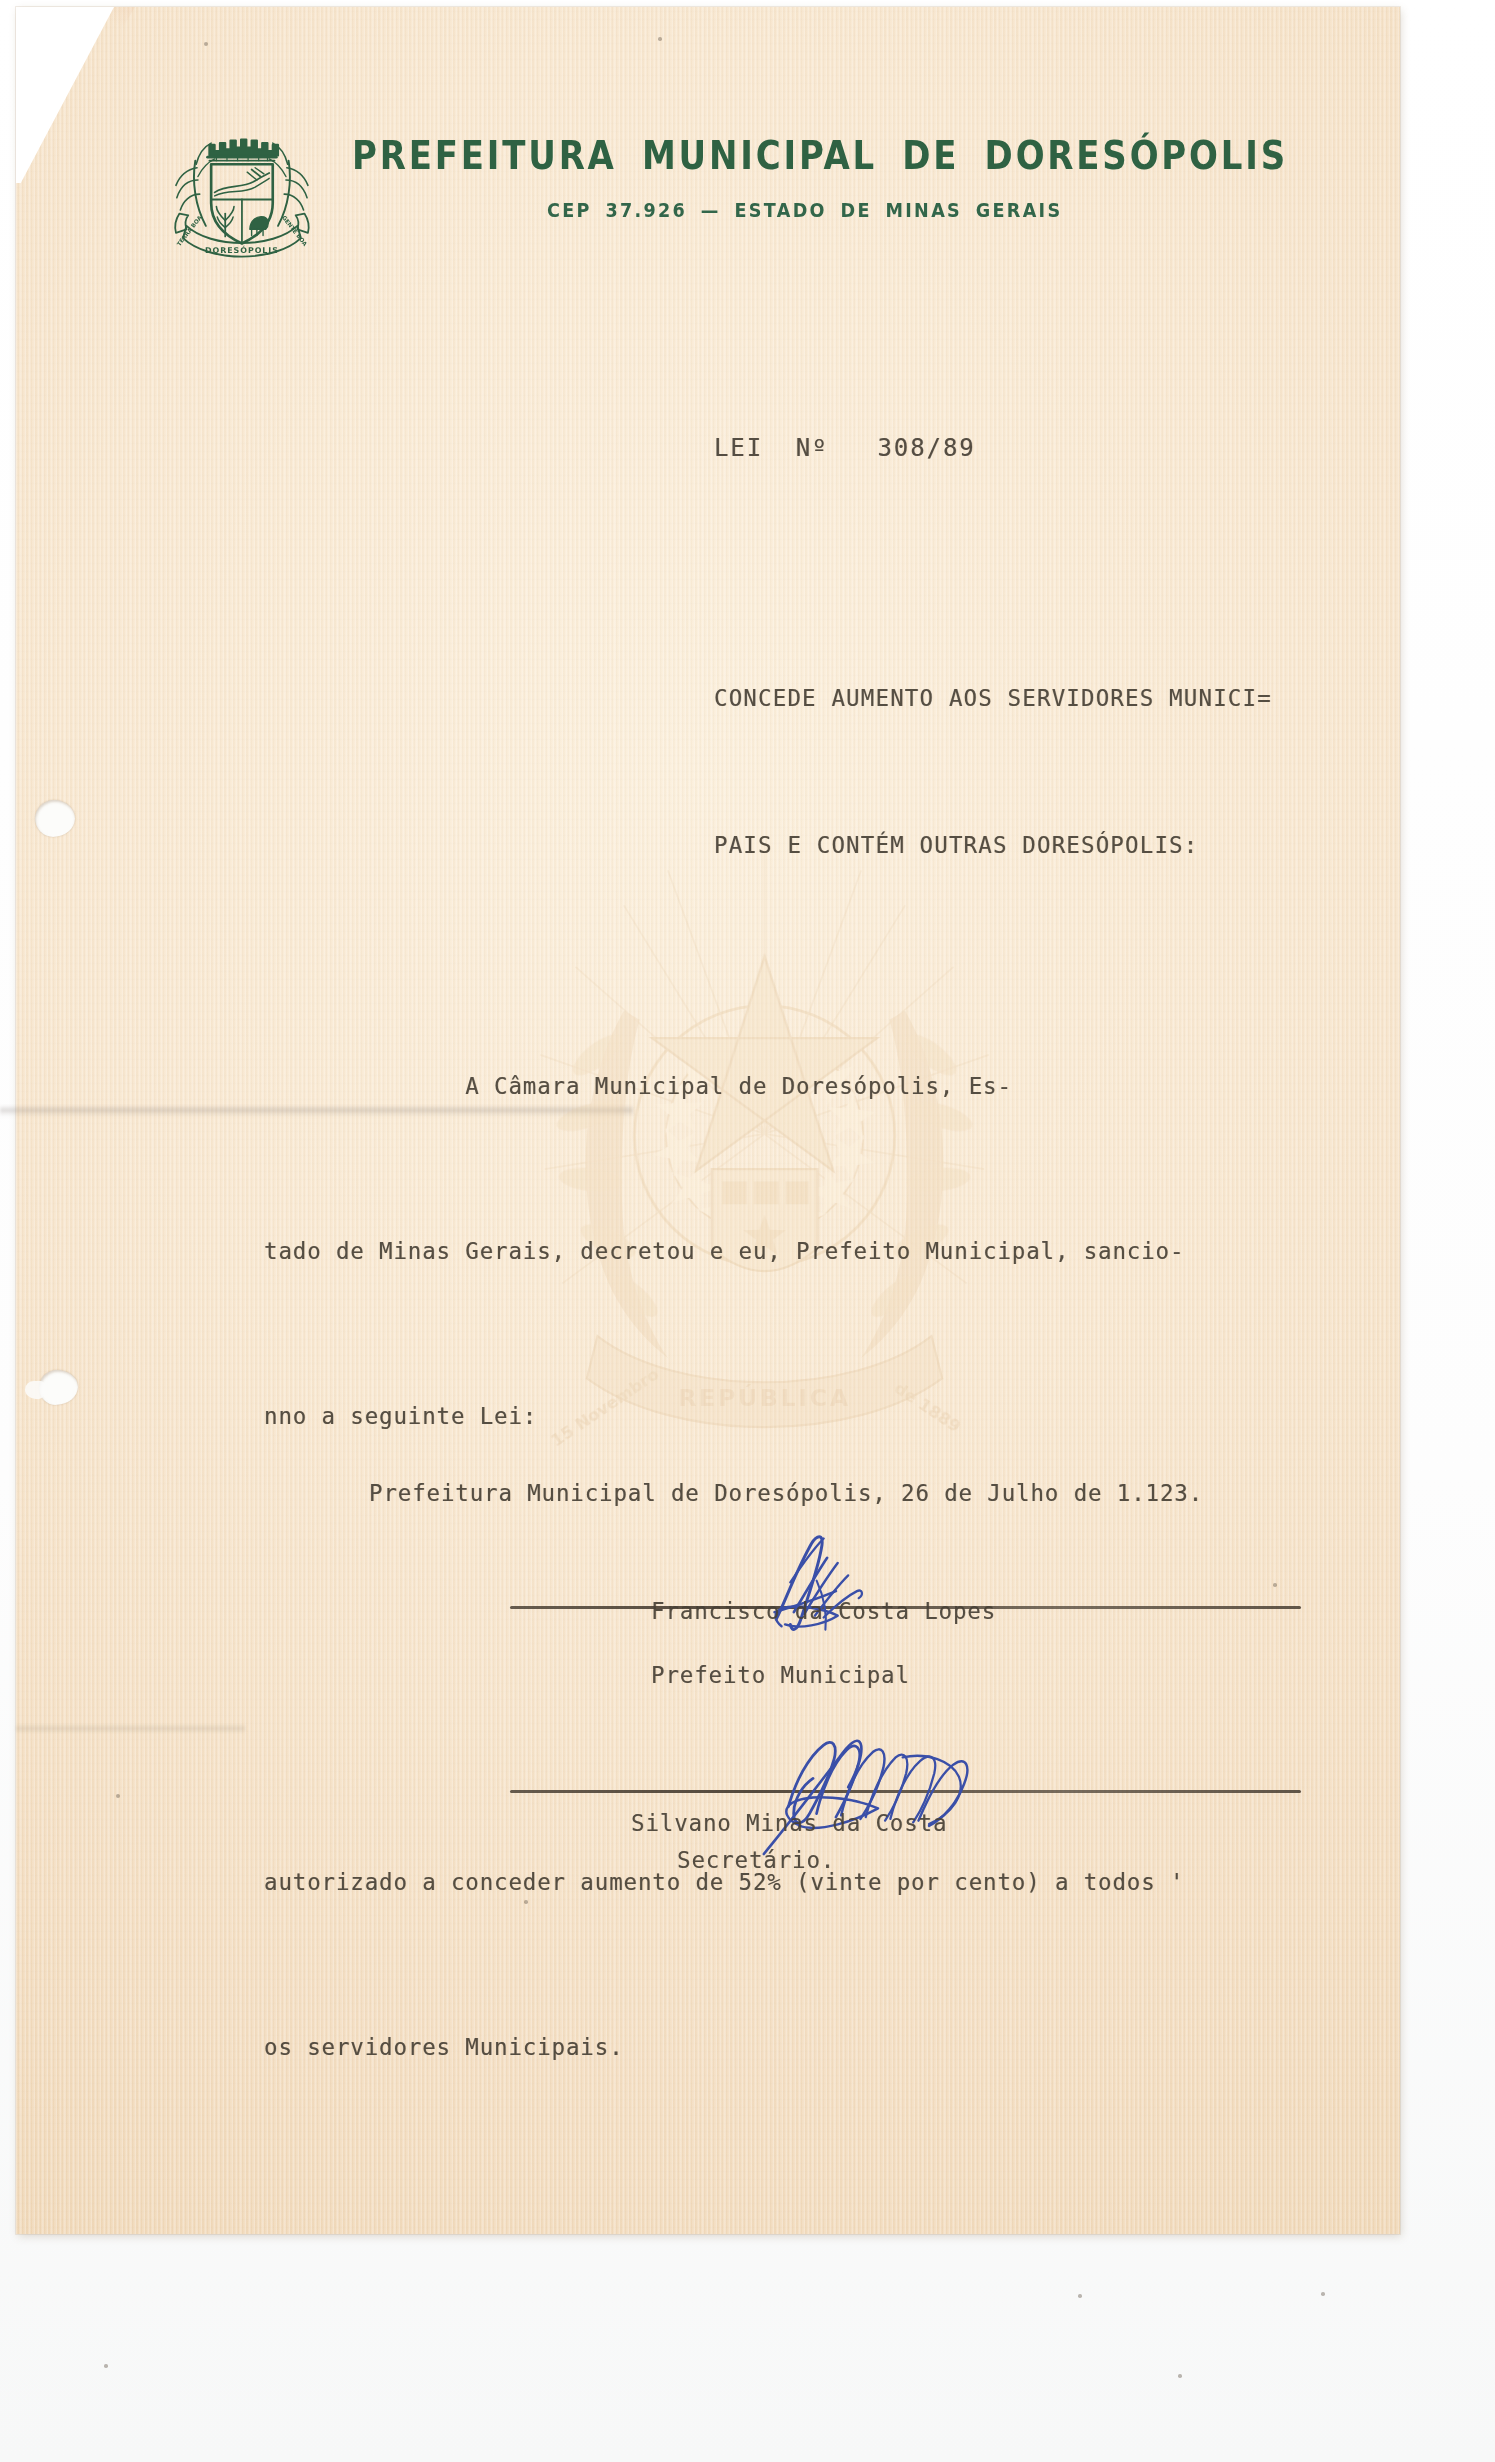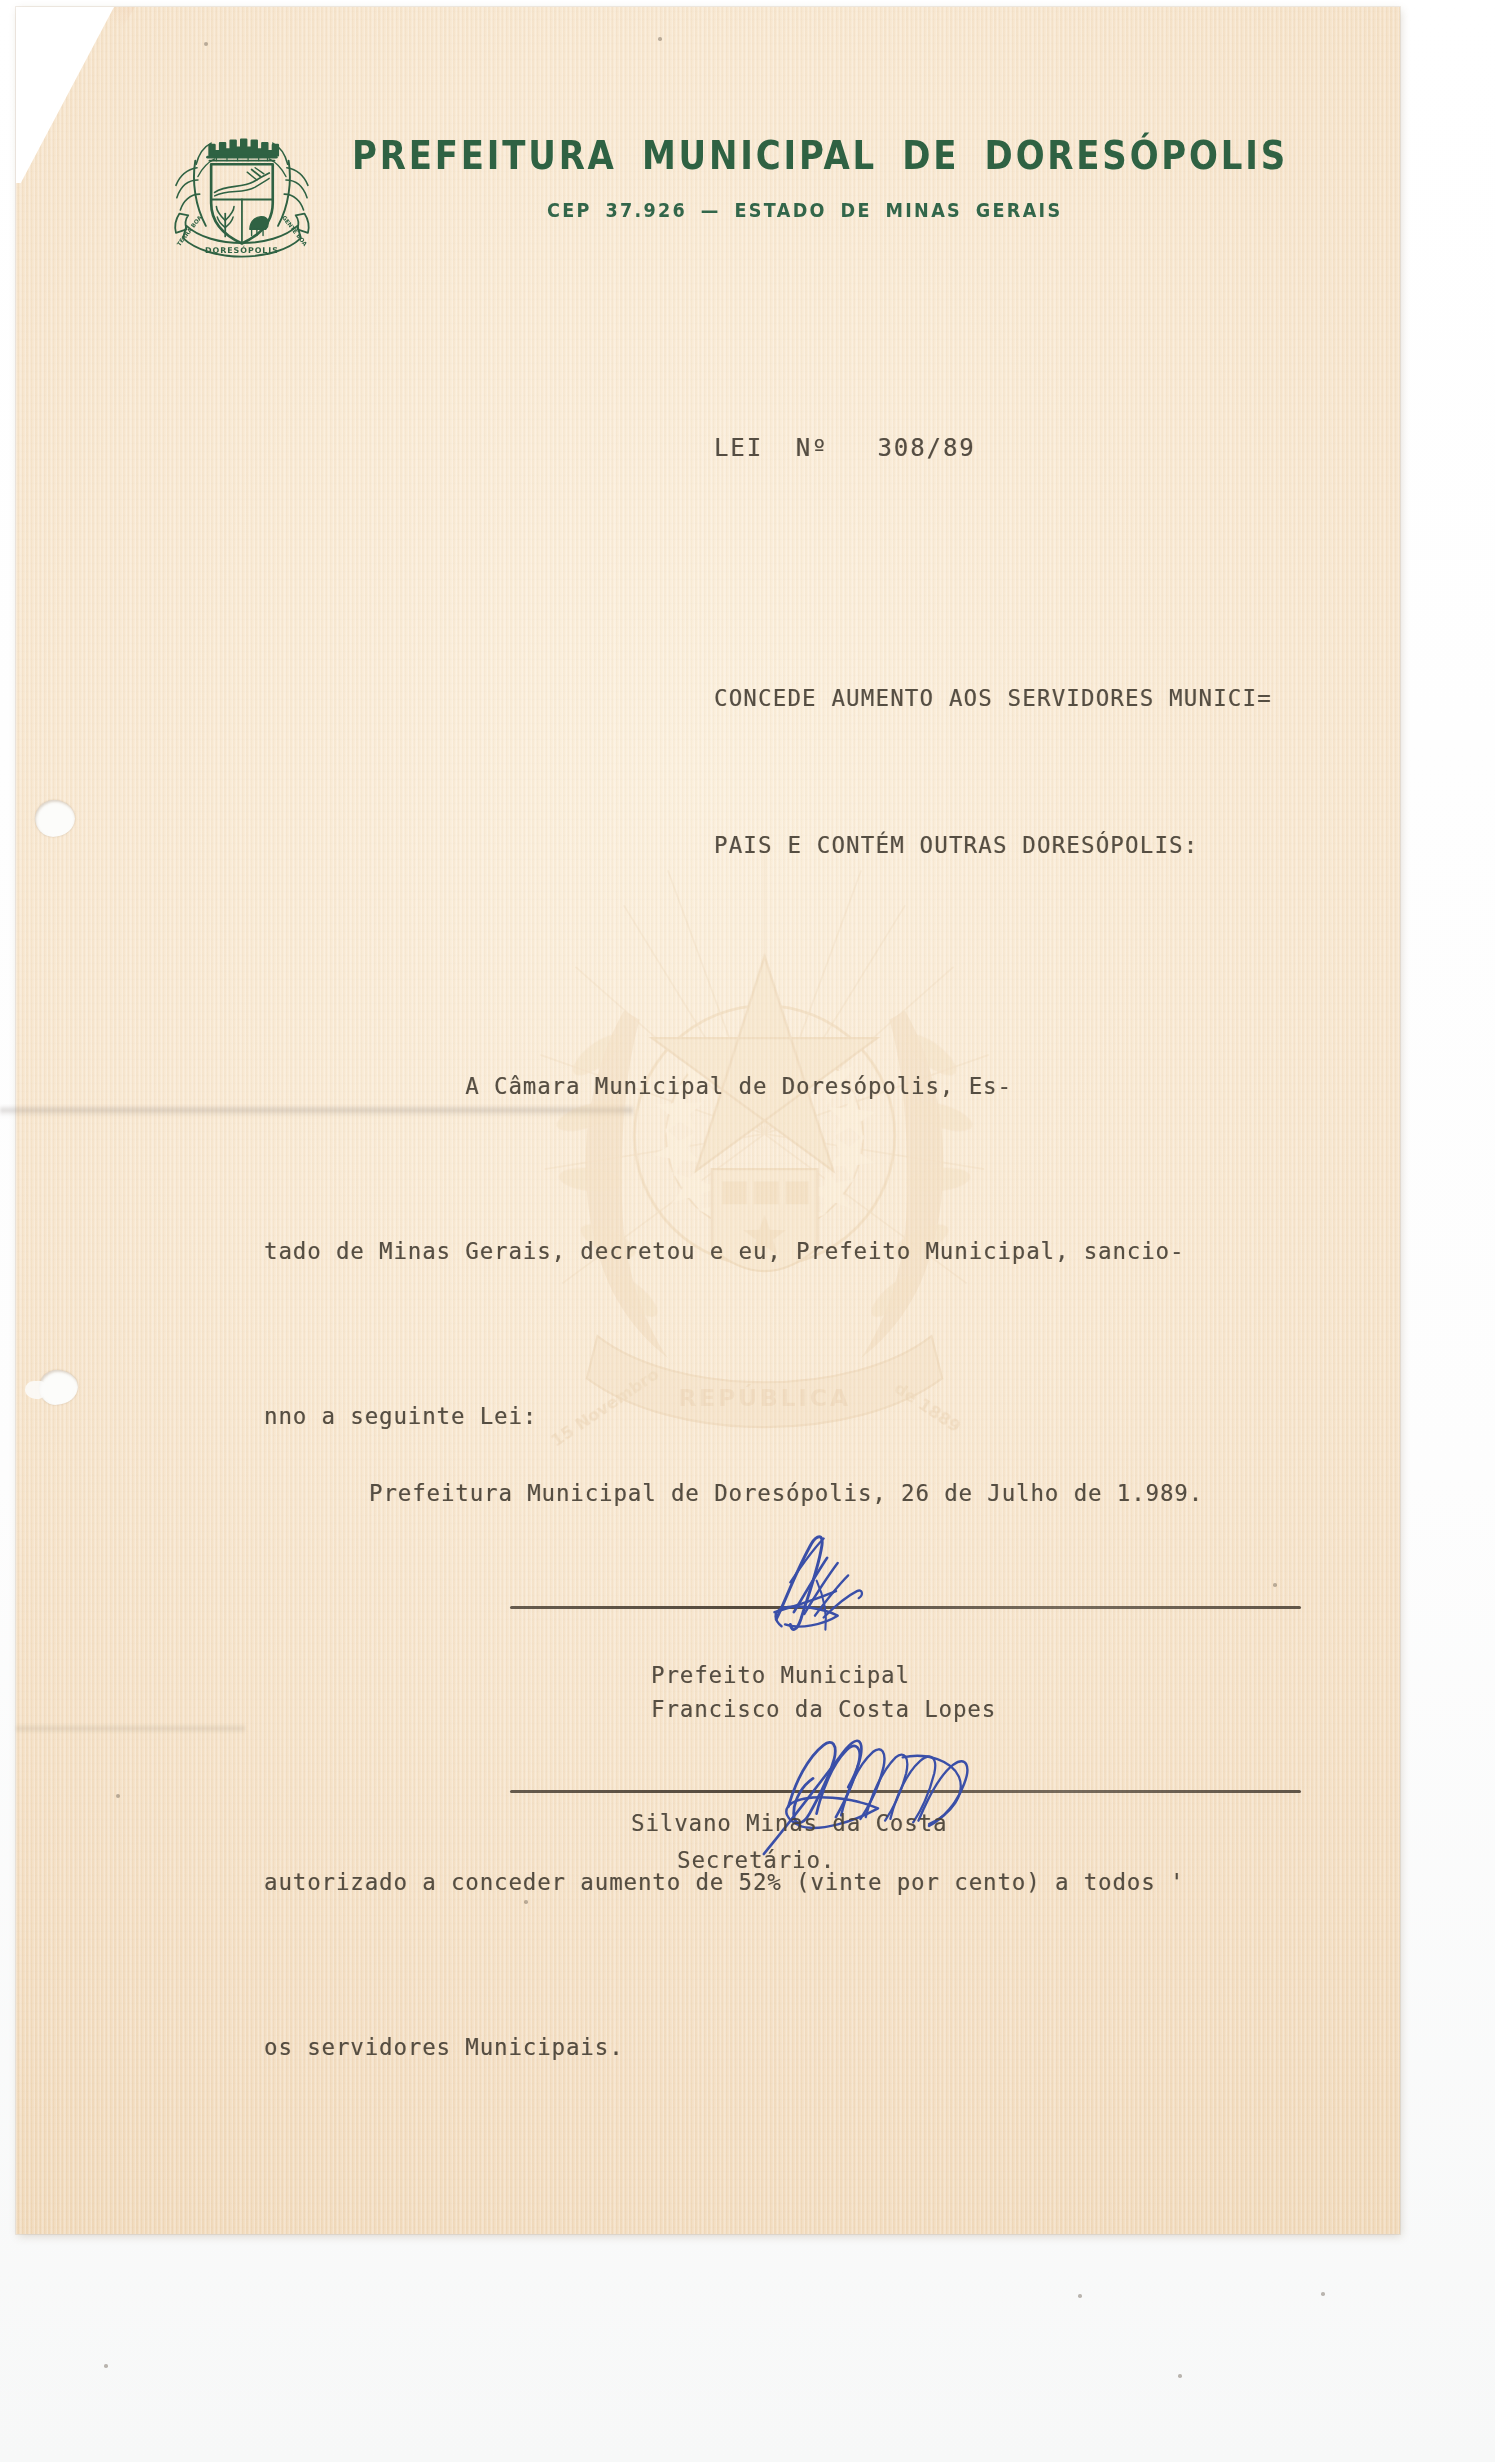--- a/index.html
+++ b/index.html
@@ -468,21 +468,21 @@
     <div class="para">
       <div>autorizado a conceder aumento de 52% (vinte por cento) a todos '</div>
       <div>os servidores Municipais.</div>
     </div>
 
     
 
     
   </div>
 
-  <div class="typed closing">Prefeitura Municipal de Doresópolis, 26 de Julho de 1.989.</div>
+  <div class="typed closing">Prefeitura Municipal de Doresópolis, 26 de Julho de 1.123.</div>
 
   <div class="sig-block">
     <div class="sig-rule" style="left:510px; top:1606px; width:791px;"></div>
 
     <div class="ink" style="left:739px; top:1528px;">
       <svg width="264" height="114" viewBox="0 0 300 130" xmlns="http://www.w3.org/2000/svg">
         <g fill="none" stroke="#3a4fa8" stroke-linecap="round" stroke-linejoin="round">
           <path d="M42 104 C52 84 64 50 82 18 C88 8 96 6 94 20
                    C90 46 78 78 70 104 C66 116 60 120 58 110" stroke-width="3.4"></path>
           <path d="M40 96 C60 90 86 82 110 72" stroke-width="3"></path>
@@ -493,21 +493,21 @@
           <path d="M96 102 C108 90 122 78 134 72
                    C140 69 142 76 136 80" stroke-width="2.6"></path>
           <path d="M48 112 C40 106 38 96 48 92
                    C64 86 96 92 112 100
                    C96 110 68 116 52 110" stroke-width="2.8"></path>
           <path d="M88 60 C96 78 100 98 98 116" stroke-width="2.4"></path>
         </g>
       </svg>
     </div>
 
-    <div class="sig-name" style="left:651px; top:1696px;">Francisco da Costa Lopes</div>
+    <div class="sig-name" style="left:651px; top:1598px;">Francisco da Costa Lopes</div>
     <div class="sig-name" style="left:651px; top:1662px;">Prefeito Municipal</div>
   </div>
 
   <div class="sig-block">
     <div class="sig-rule" style="left:510px; top:1790px; width:791px;"></div>
 
     <div class="ink" style="left:748px; top:1722px;">
       <svg width="290" height="141" viewBox="0 0 330 160" xmlns="http://www.w3.org/2000/svg">
         <g fill="none" stroke="#3a4fa8" stroke-linecap="round" stroke-linejoin="round">
           <path d="M18 150 C46 116 78 74 104 40 C114 26 124 16 128 24

